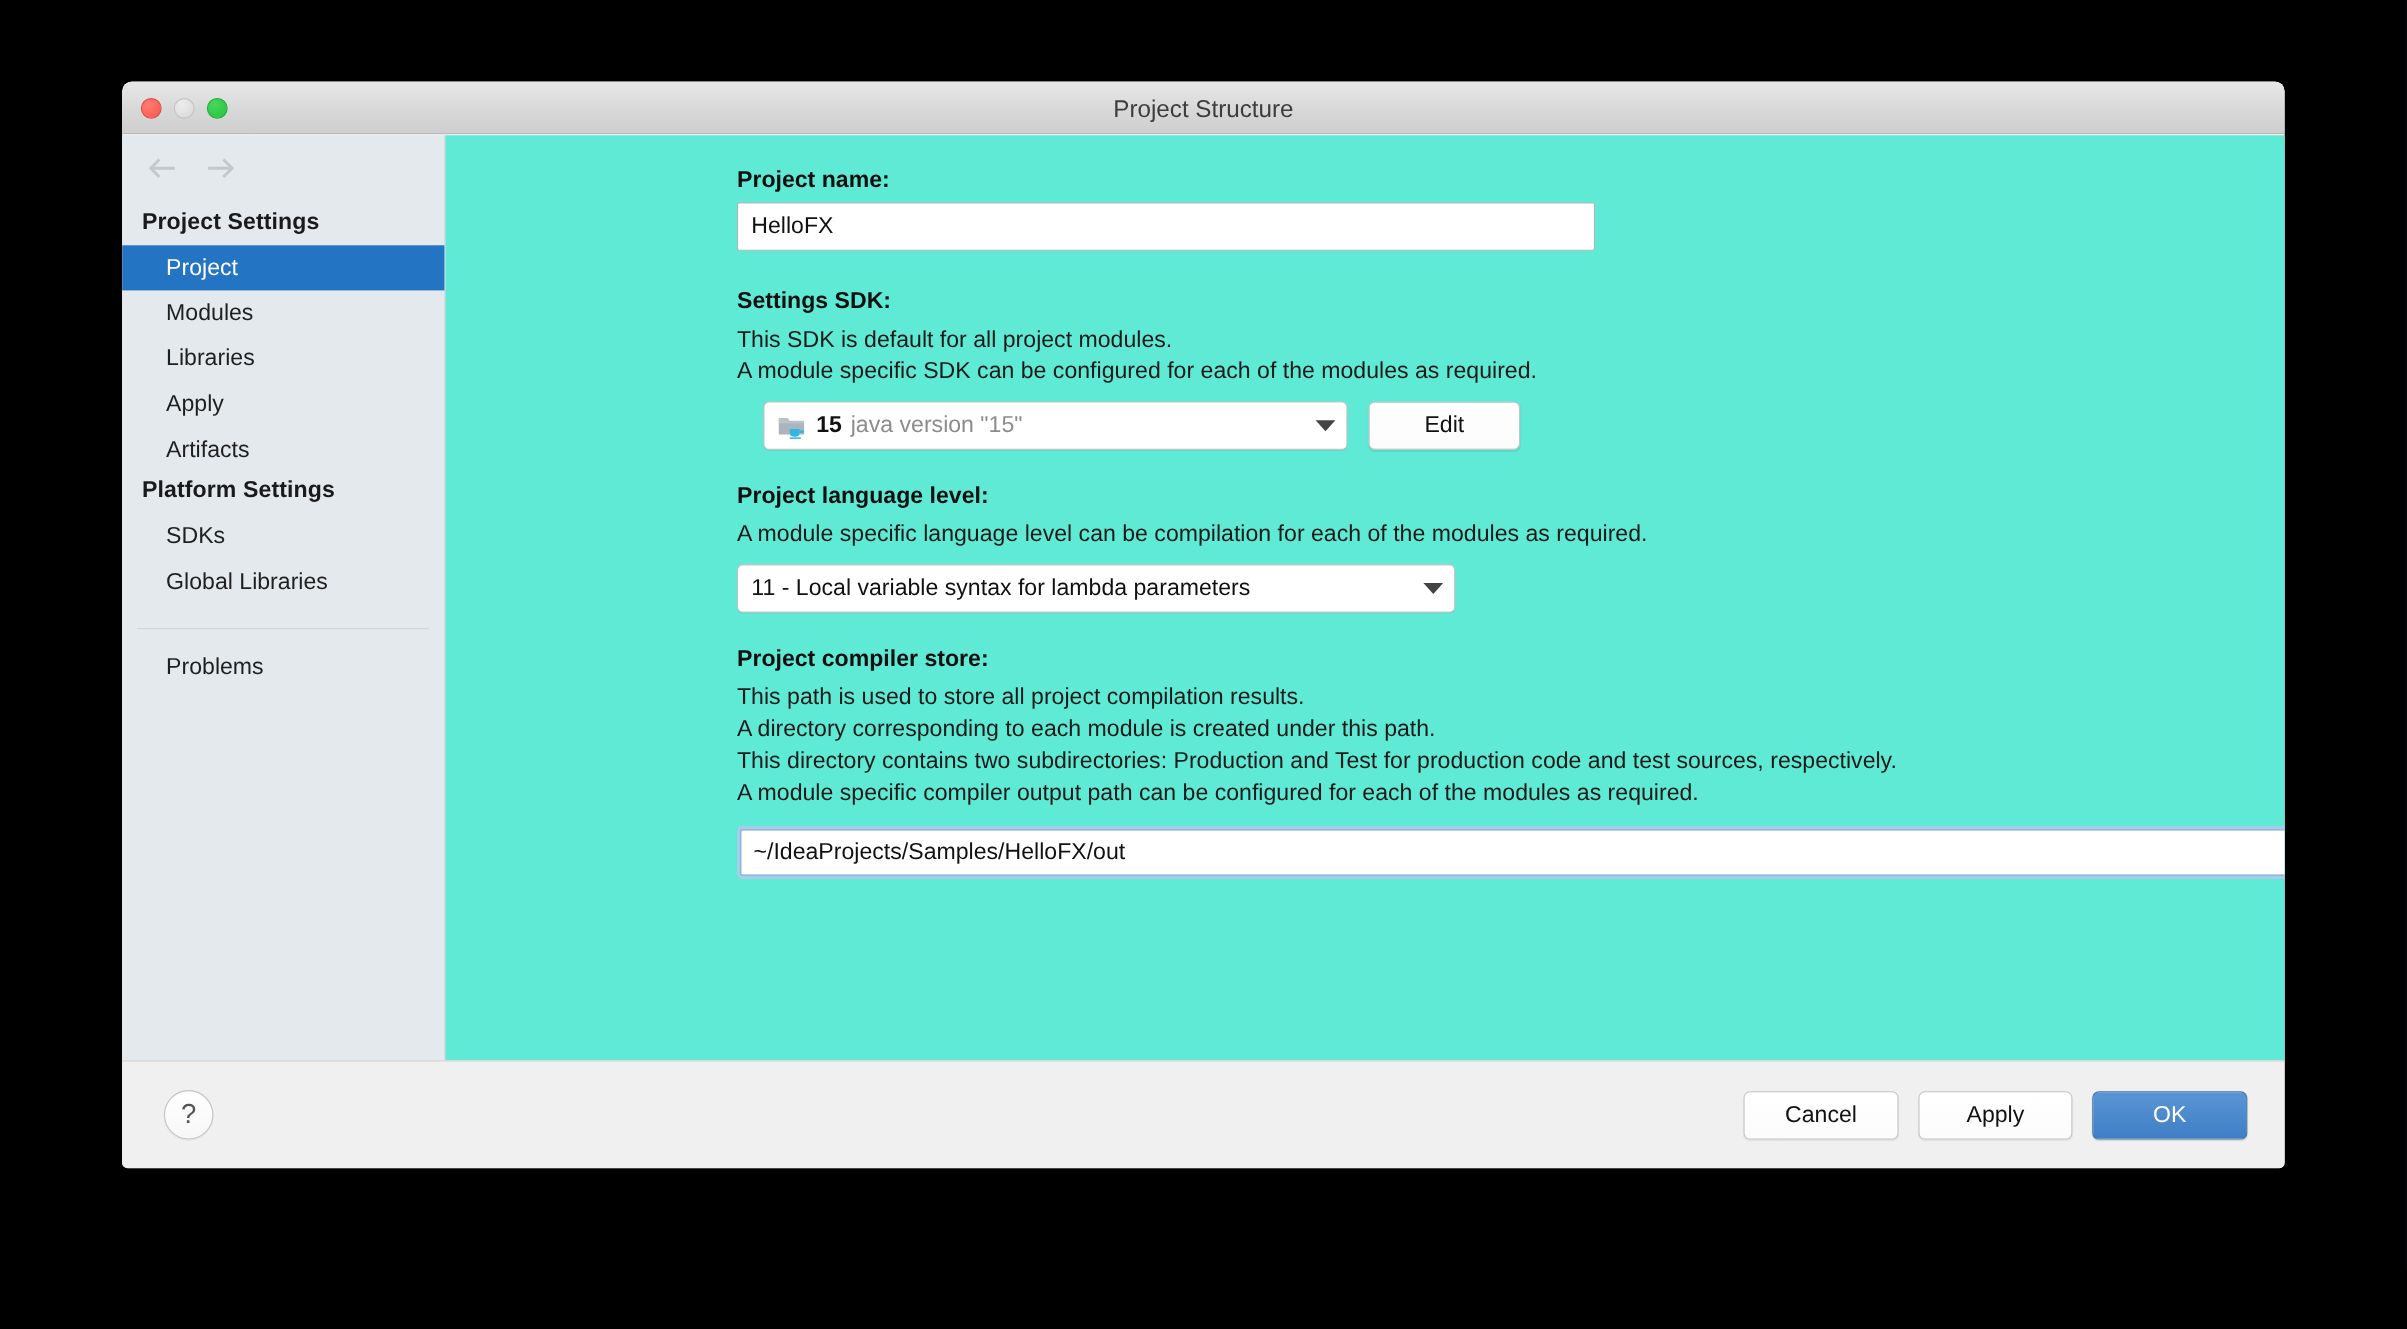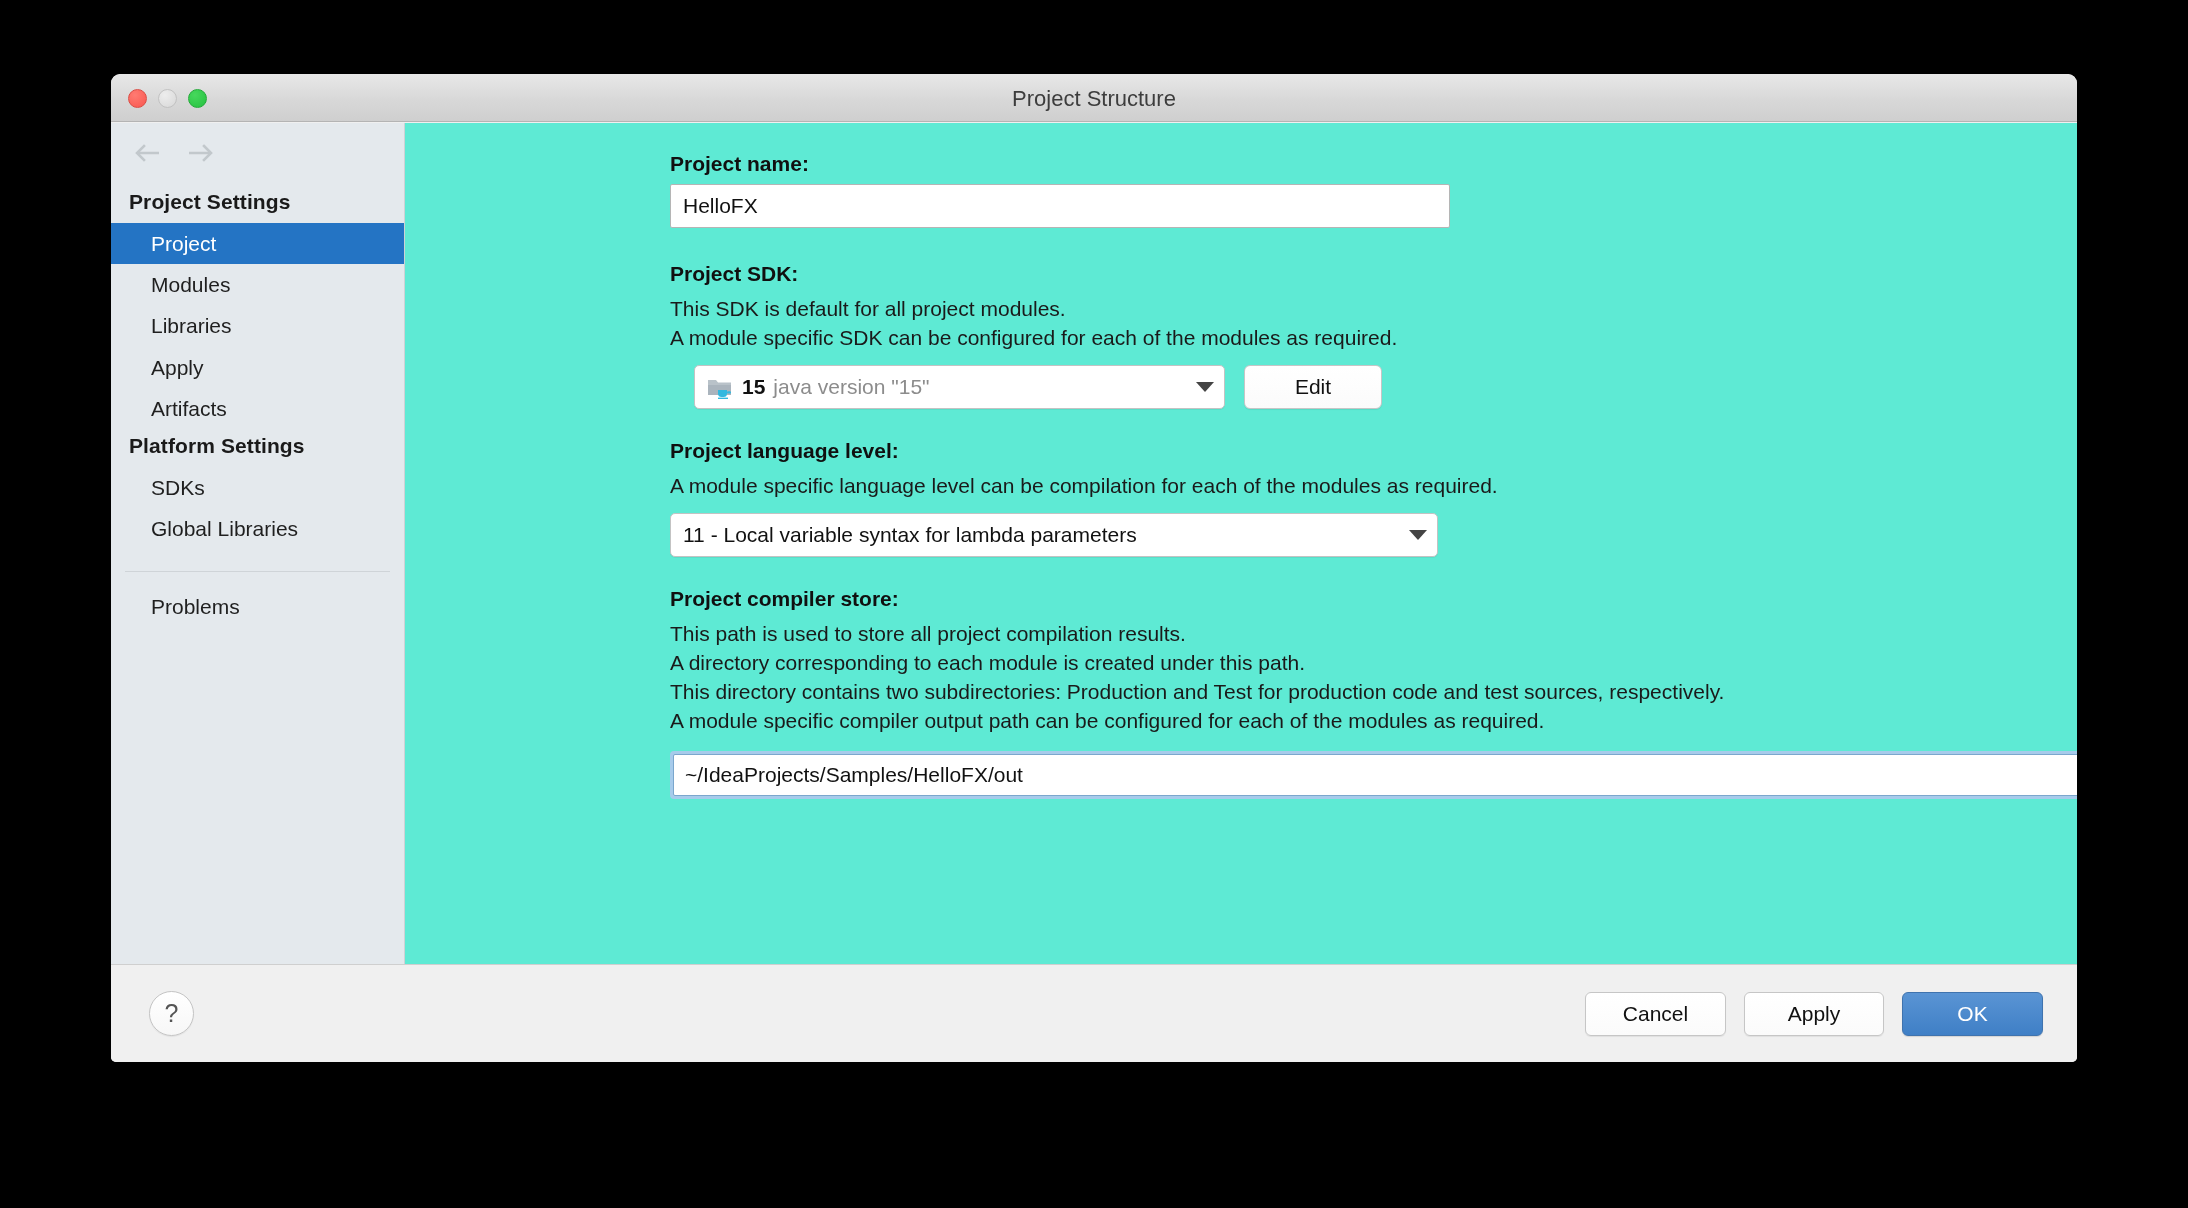--- a/index.html
+++ b/index.html
@@ -139,21 +139,21 @@
     border-radius: 5px;
     box-shadow: 0 1px 0 rgba(0,0,0,0.05);
     display: flex;
     align-items: center;
     padding: 0 10px 0 12px;
     font-size: 21px;
     color: #111111;
     position: relative;
   }
   #sdk-combo { width: 531px; margin-top: 13px; }
-  #lang-combo { width: 768px; margin-top: 13px; }
+  #lang-combo { width: 653px; margin-top: 13px; }
   .combo .caret {
     margin-left: auto;
     width: 0; height: 0;
     border-left: 9px solid transparent;
     border-right: 9px solid transparent;
     border-top: 10px solid #444;
   }
   .sdk-icon { width: 26px; height: 22px; margin-right: 9px; position: relative; top: 1px; }
   .sdk-num { font-weight: bold; color: #111; margin-right: 8px; }
   .sdk-ver { color: #8c8c8c; }
@@ -280,21 +280,21 @@
       </div>
     </div>
 
     <div id="main">
 
       <div class="sec-label">Project name:</div>
       <div id="project-name-field">
         <span>HelloFX</span>
       </div>
 
-      <div class="sec-label">Project SDK:</div>
+      <div class="sec-label">Settings SDK:</div>
       <div class="desc">This SDK is default for all project modules.</div>
       <div class="desc">A module specific SDK can be configured for each of the modules as required.</div>
 
       <div class="row">
         <div class="combo" id="sdk-combo">
           <span class="sdk-icon">
             <svg width="26" height="22" viewBox="0 0 26 22">
               <path d="M1 4 h8 l2 2.5 h13 V18 H1 Z" fill="#aab4bd"></path>
               <path d="M1 3 h8 l2 2.5 h13 V8 H1 Z" fill="#b9c2c9"></path>
               <path d="M11 13 h9 v3.5 a3.5 3.5 0 0 1 -3.5 3.5 h-2 a3.5 3.5 0 0 1 -3.5 -3.5 Z" fill="#32b8df"></path>

